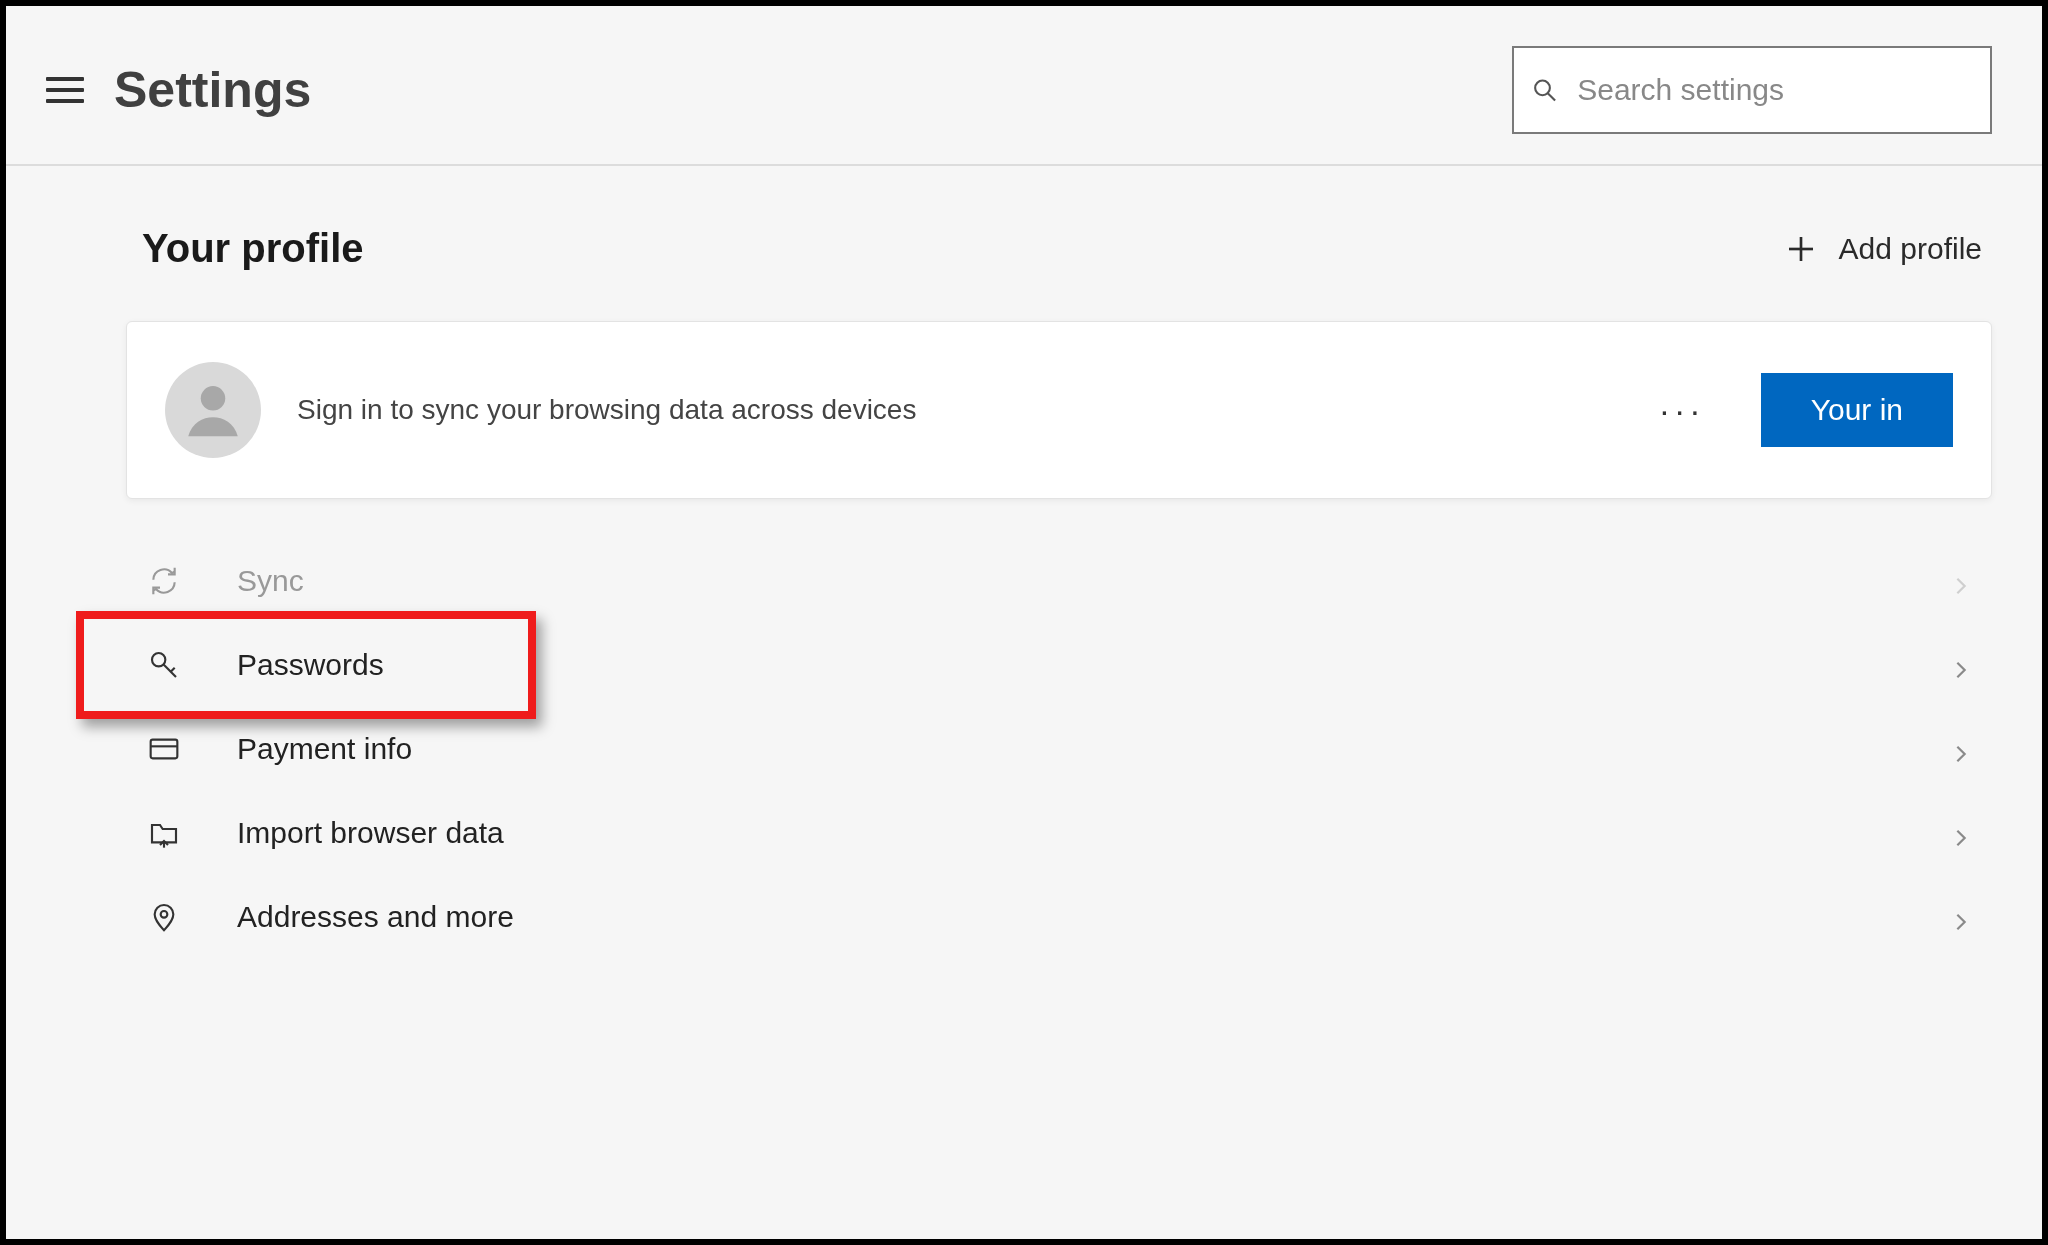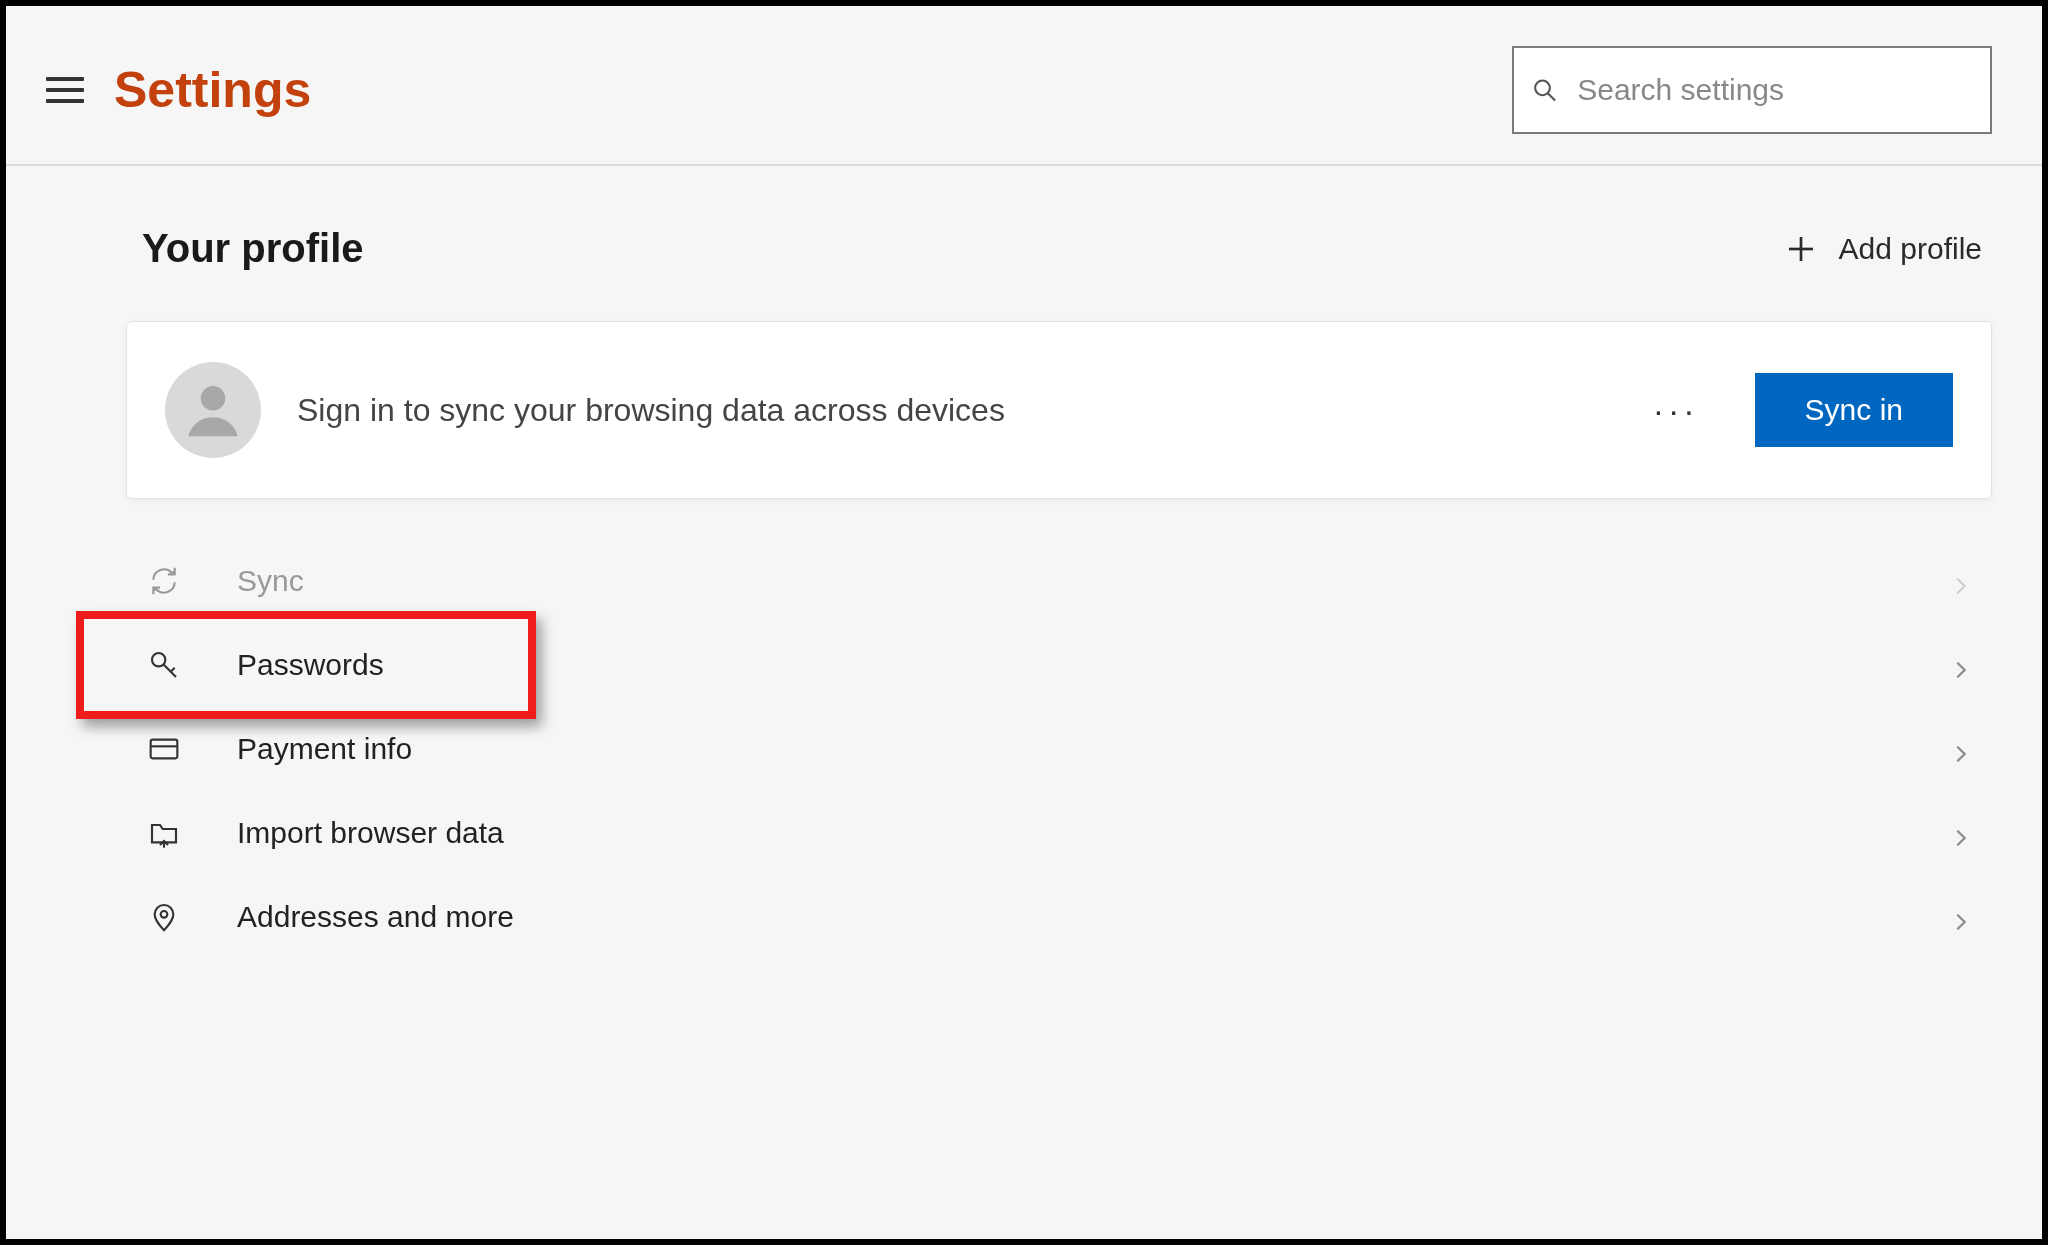--- a/index.html
+++ b/index.html
@@ -24,21 +24,21 @@
   .header-left { display: flex; align-items: center; gap: 30px; }
   .hamburger {
     width: 38px; height: 38px;
     display: flex; flex-direction: column; justify-content: center; gap:7px;
     cursor: pointer;
   }
   .hamburger span {
     display:block; height:4px; width:100%; background:#333; border-radius:1px;
   }
   .title {
-    font-size: 50px; font-weight: 600; color:#c2410c;
+    font-size: 50px; font-weight: 600; color:#404040;
   }
   .search-box {
     width: 480px; height: 88px;
     border: 2px solid #7a7a7a;
     background: #fff;
     display:flex; align-items:center;
     padding: 0 18px;
     gap: 18px;
   }
   .search-box input {
@@ -70,21 +70,21 @@
   }
   .avatar {
     width:96px; height:96px; border-radius:50%;
     background:#d9d9d9;
     display:flex; align-items:center; justify-content:center;
     flex-shrink:0;
   }
   .avatar svg { width:70px; height:70px; fill:#a8a8a8; }
   .profile-text { flex:1; }
   .profile-name { font-size:34px; font-weight:700; color:#1a1a1a; margin-bottom:6px;}
-  .profile-desc { font-size:32px; color:#444; }
+  .profile-desc { font-size:28px; color:#444; }
   .more-dots { font-size:34px; color:#333; letter-spacing:4px; padding:0 20px; cursor:pointer;}
   .signin-btn {
     background:#0067c0; color:#fff; font-size:30px;
     border:none; padding:20px 50px; cursor:pointer;
   }
 
   .items { margin-top: 40px; }
   .item {
     display:flex; align-items:center; justify-content:space-between;
     padding: 24px 20px;
@@ -145,21 +145,21 @@
       <div class="avatar">
         <svg viewBox="0 0 24 24">
           <circle cx="12" cy="8" r="4.2"></circle>
           <path d="M3.5 21c1.2-4.5 5-6.5 8.5-6.5s7.3 2 8.5 6.5z"></path>
         </svg>
       </div>
       <div class="profile-text">
         <div class="profile-desc">Sign in to sync your browsing data across devices</div>
       </div>
       <div class="more-dots">···</div>
-      <button class="signin-btn">Sync in</button>
+      <button class="signin-btn">Your in</button>
     </div>
 
     <div class="items" id="items-container" style="position:relative;">
         <div class="item disabled" id="item-sync">
           <div class="item-left">
             <div class="item-icon">
               <svg viewBox="0 0 24 24">
                 <path d="M4 11a8 8 0 0 1 14-5l2-1"></path>
                 <polyline points="20 2 20 7 15 7"></polyline>
                 <path d="M20 13a8 8 0 0 1-14 5l-2 1"></path>

